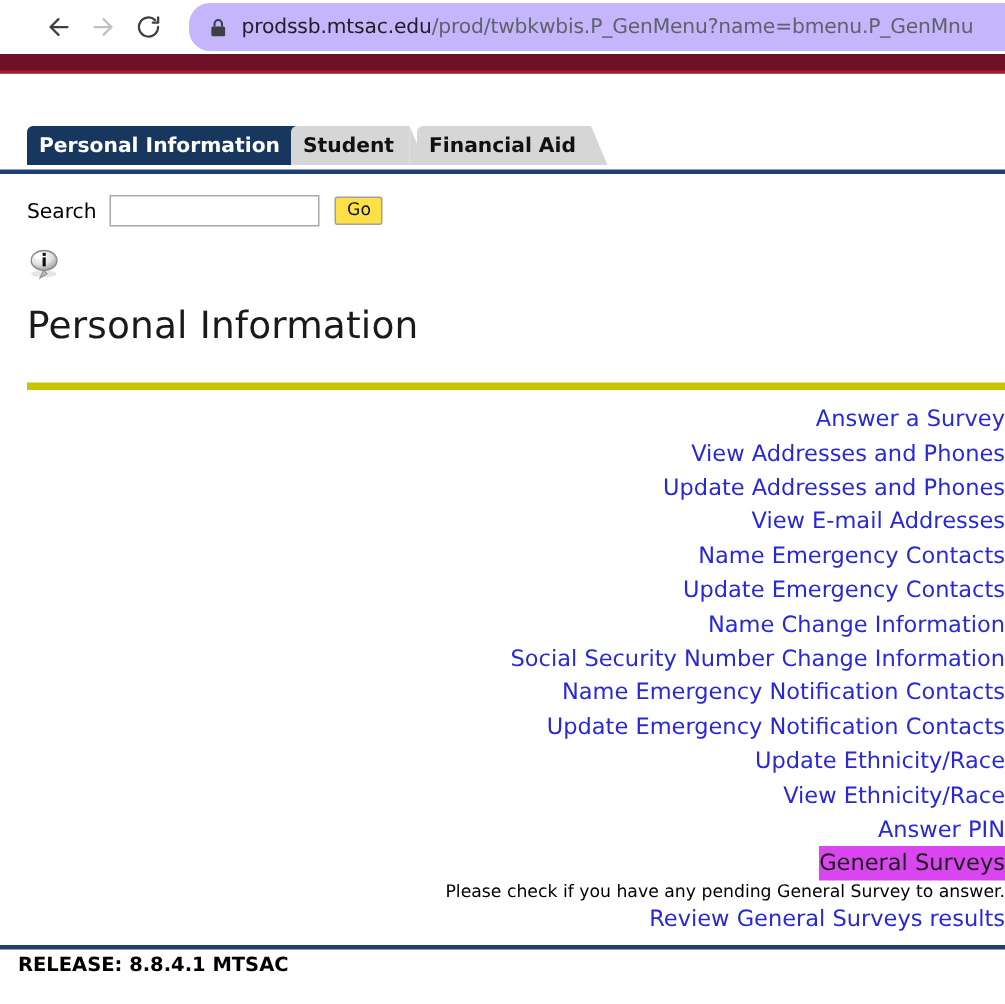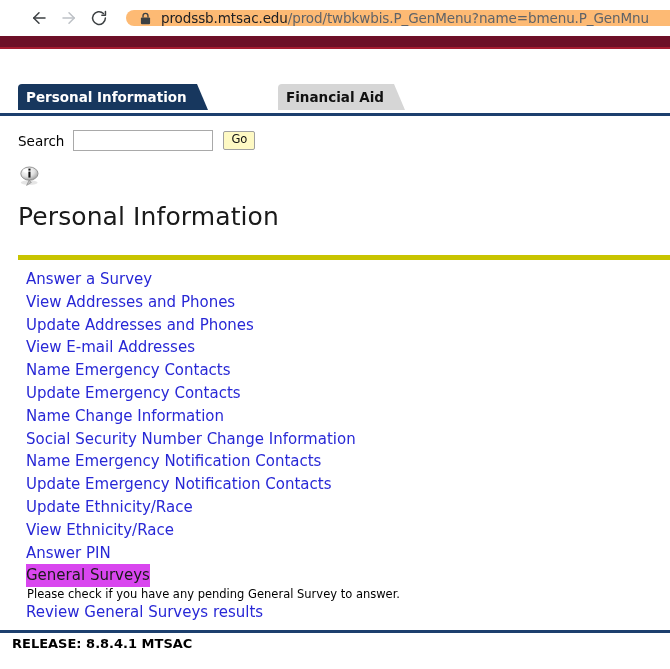--- a/index.html
+++ b/index.html
@@ -32,24 +32,24 @@
     height: 30px;
     display: flex;
     align-items: center;
     justify-content: center;
     flex: 0 0 auto;
     border-radius: 50%;
   }
   .nav-btn svg { display: block; }
   #omnibox {
     flex: 1 1 auto;
-    height: 16px;
+    height: 32px;
     margin-left: 12px;
     margin-right: 0;
-    background: #fdba74;
+    background: #c4b5fd;
     border-radius: 14px 0 0 14px;
     display: flex;
     align-items: center;
     padding-left: 14px;
     box-sizing: border-box;
     overflow: hidden;
     white-space: nowrap;
   }
   #lock-icon {
     flex: 0 0 auto;
@@ -138,21 +138,21 @@
     height: 17px;
     border: 1px solid #a9a9a9;
     background: #ffffff;
     font-family: "DejaVu Sans", "Liberation Sans", sans-serif;
     font-size: 12px;
     padding: 1px 2px;
     box-sizing: content-box;
   }
   #go-button {
     margin-left: 10px;
-    background: #fef9c3;
+    background: #fde047;
     border: 1px solid #a0a0a0;
     font-family: "DejaVu Sans", "Liberation Sans", sans-serif;
     font-size: 11.5px;
     color: #111;
     padding: 2px 7px 3px 7px;
     line-height: 1;
     border-radius: 2px;
     cursor: pointer;
   }
 
@@ -177,21 +177,21 @@
     height: 5px;
     background: #c8c400;
   }
 
   
   #menu {
     margin: 8px 0 0 0;
     padding: 0;
     list-style: none;
   }
-  #menu li { margin: 0; padding: 0; }
+  #menu li { margin: 0; padding: 0; text-align: right; }
   .menu-link {
     display: inline-block;
     margin-left: 26px;
     color: #2828d6;
     font-size: 15px;
     line-height: 22.8px;
     text-decoration: none;
     cursor: pointer;
   }
   .menu-link.selected {
@@ -262,20 +262,24 @@
   </div>
 </div>
 
 <div id="brand-banner"></div>
 
 <div id="page">
 
   <div id="tabbar">
     <div class="tab active" style="left:18px;">
       <span>Personal Information</span>
+      <span class="slant"></span>
+    </div>
+    <div class="tab inactive" style="left:194px;">
+      <span>Student</span>
       <span class="slant"></span>
     </div>
     <div class="tab inactive" style="left:278px;">
       <span>Financial Aid</span>
       <span class="slant"></span>
     </div>
   </div>
 
   <div id="search-row">
     <span id="search-label">Search</span>

